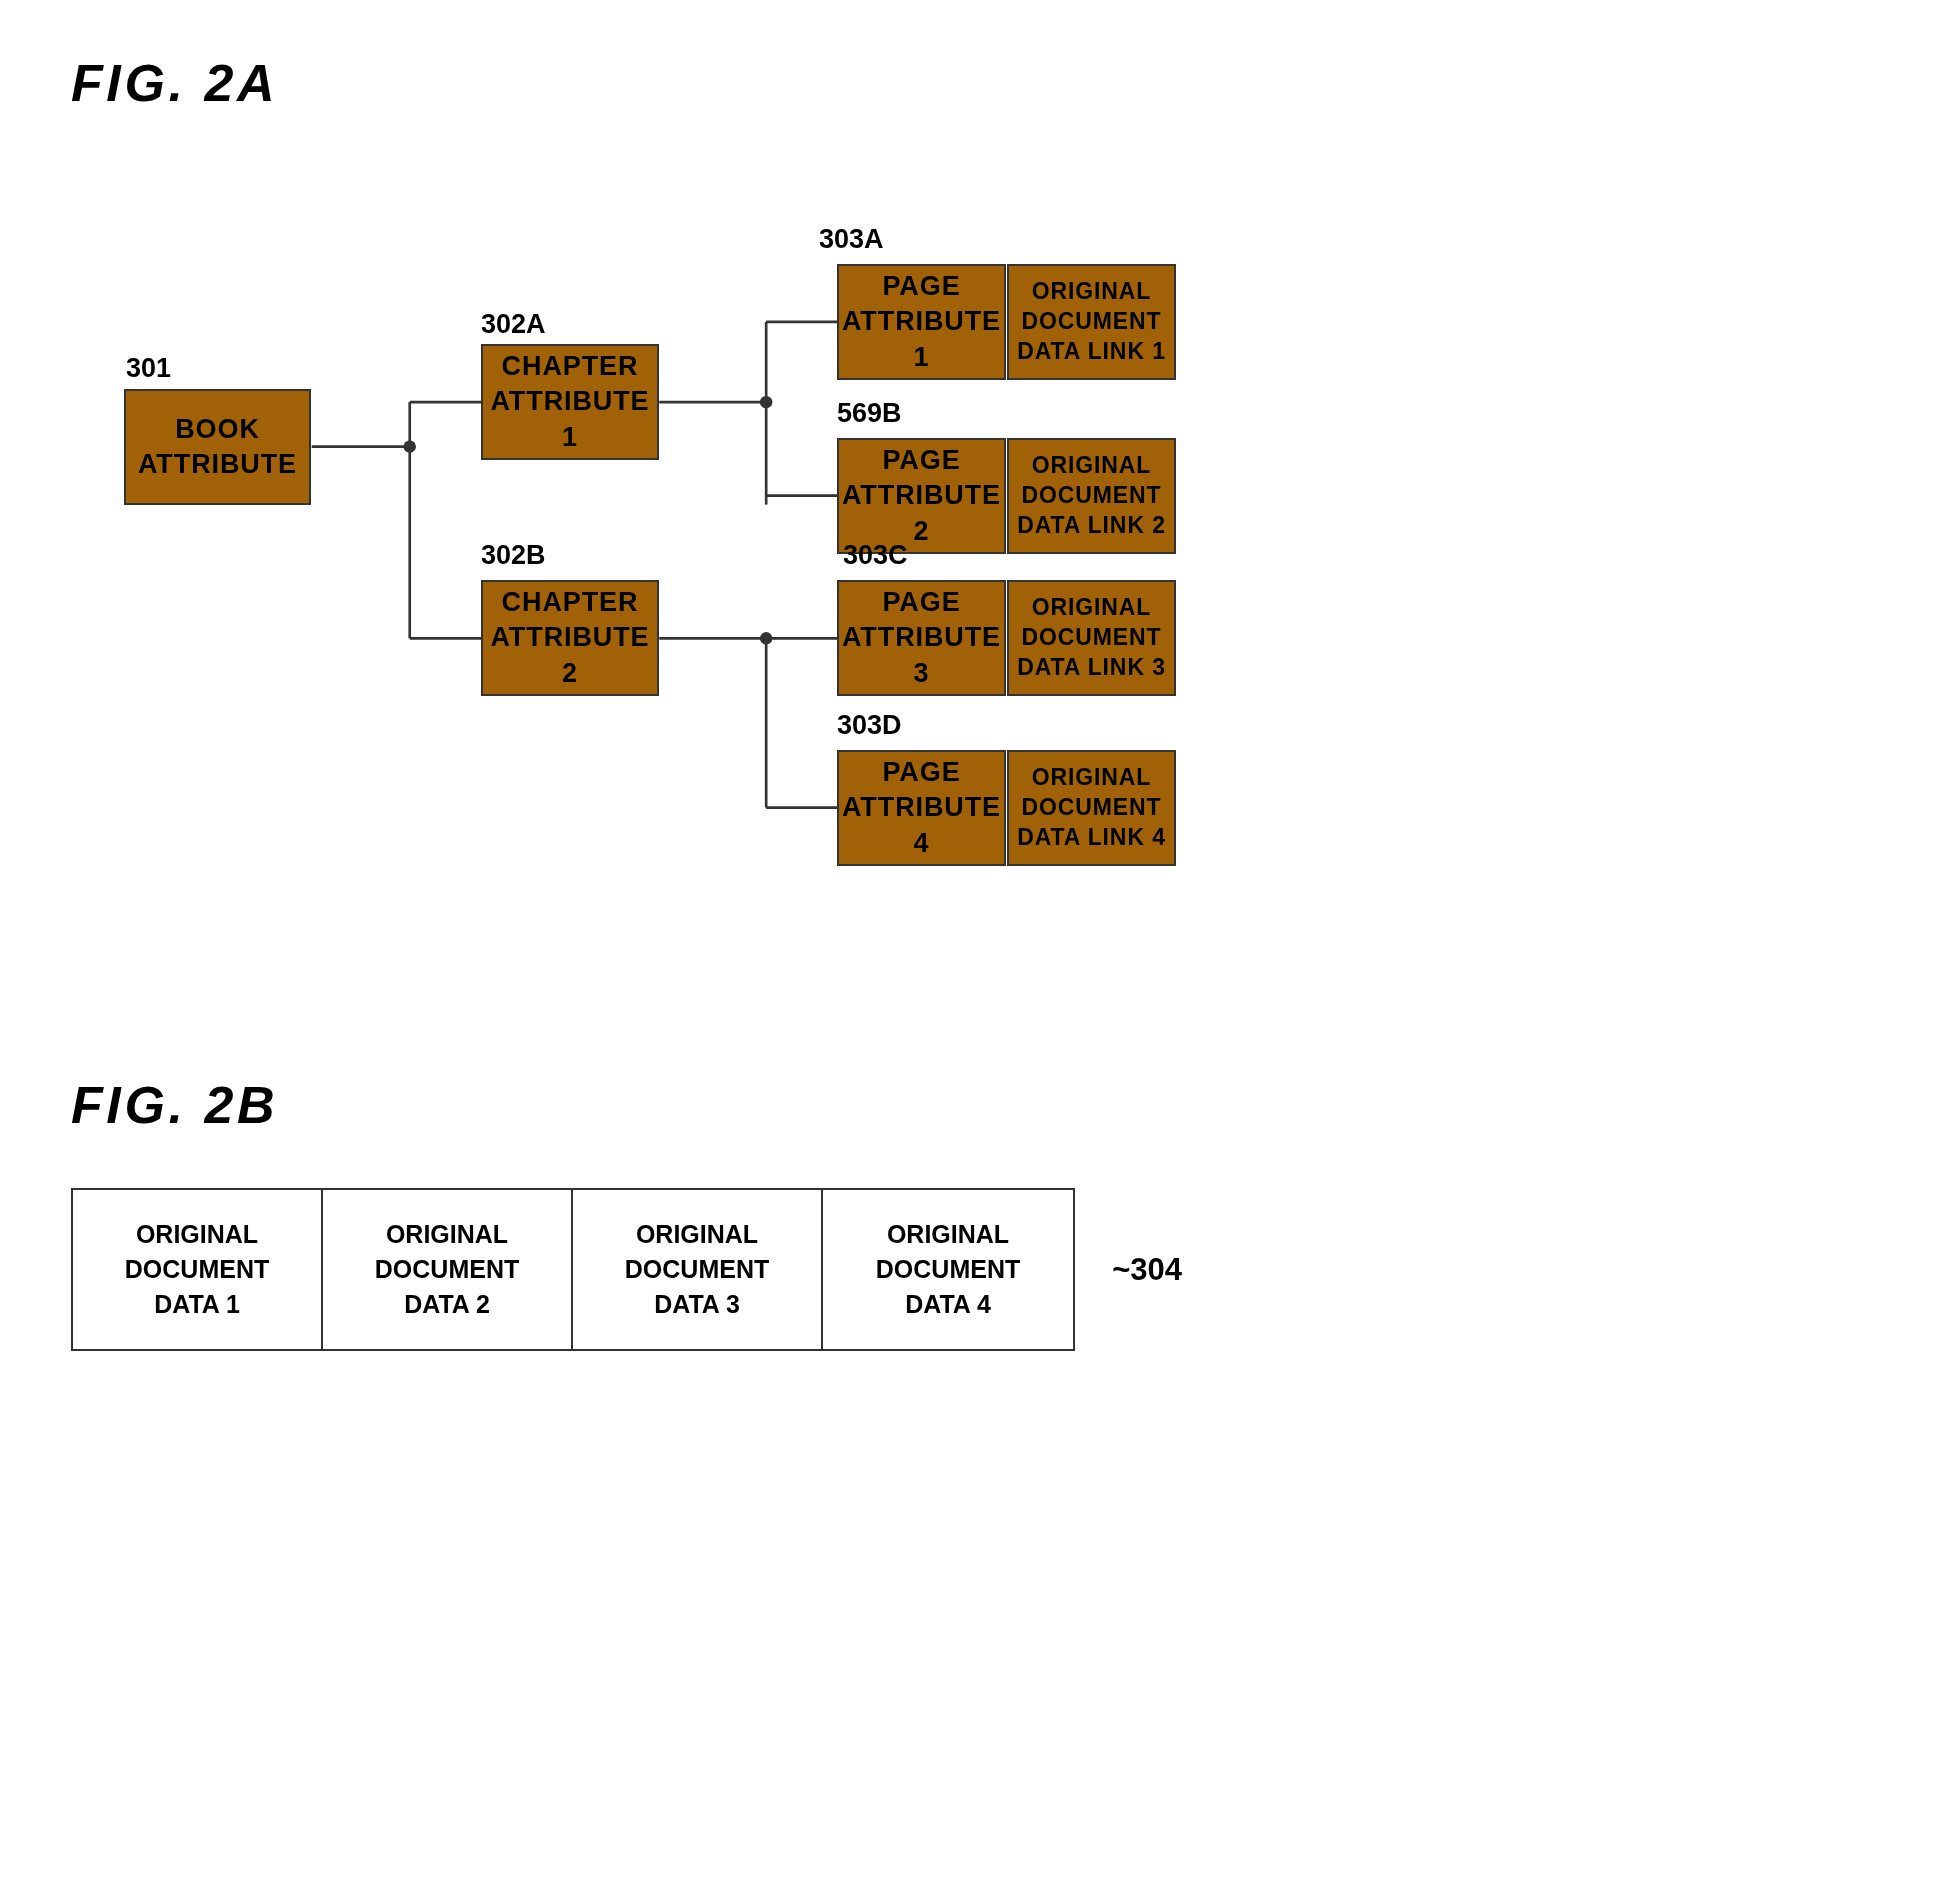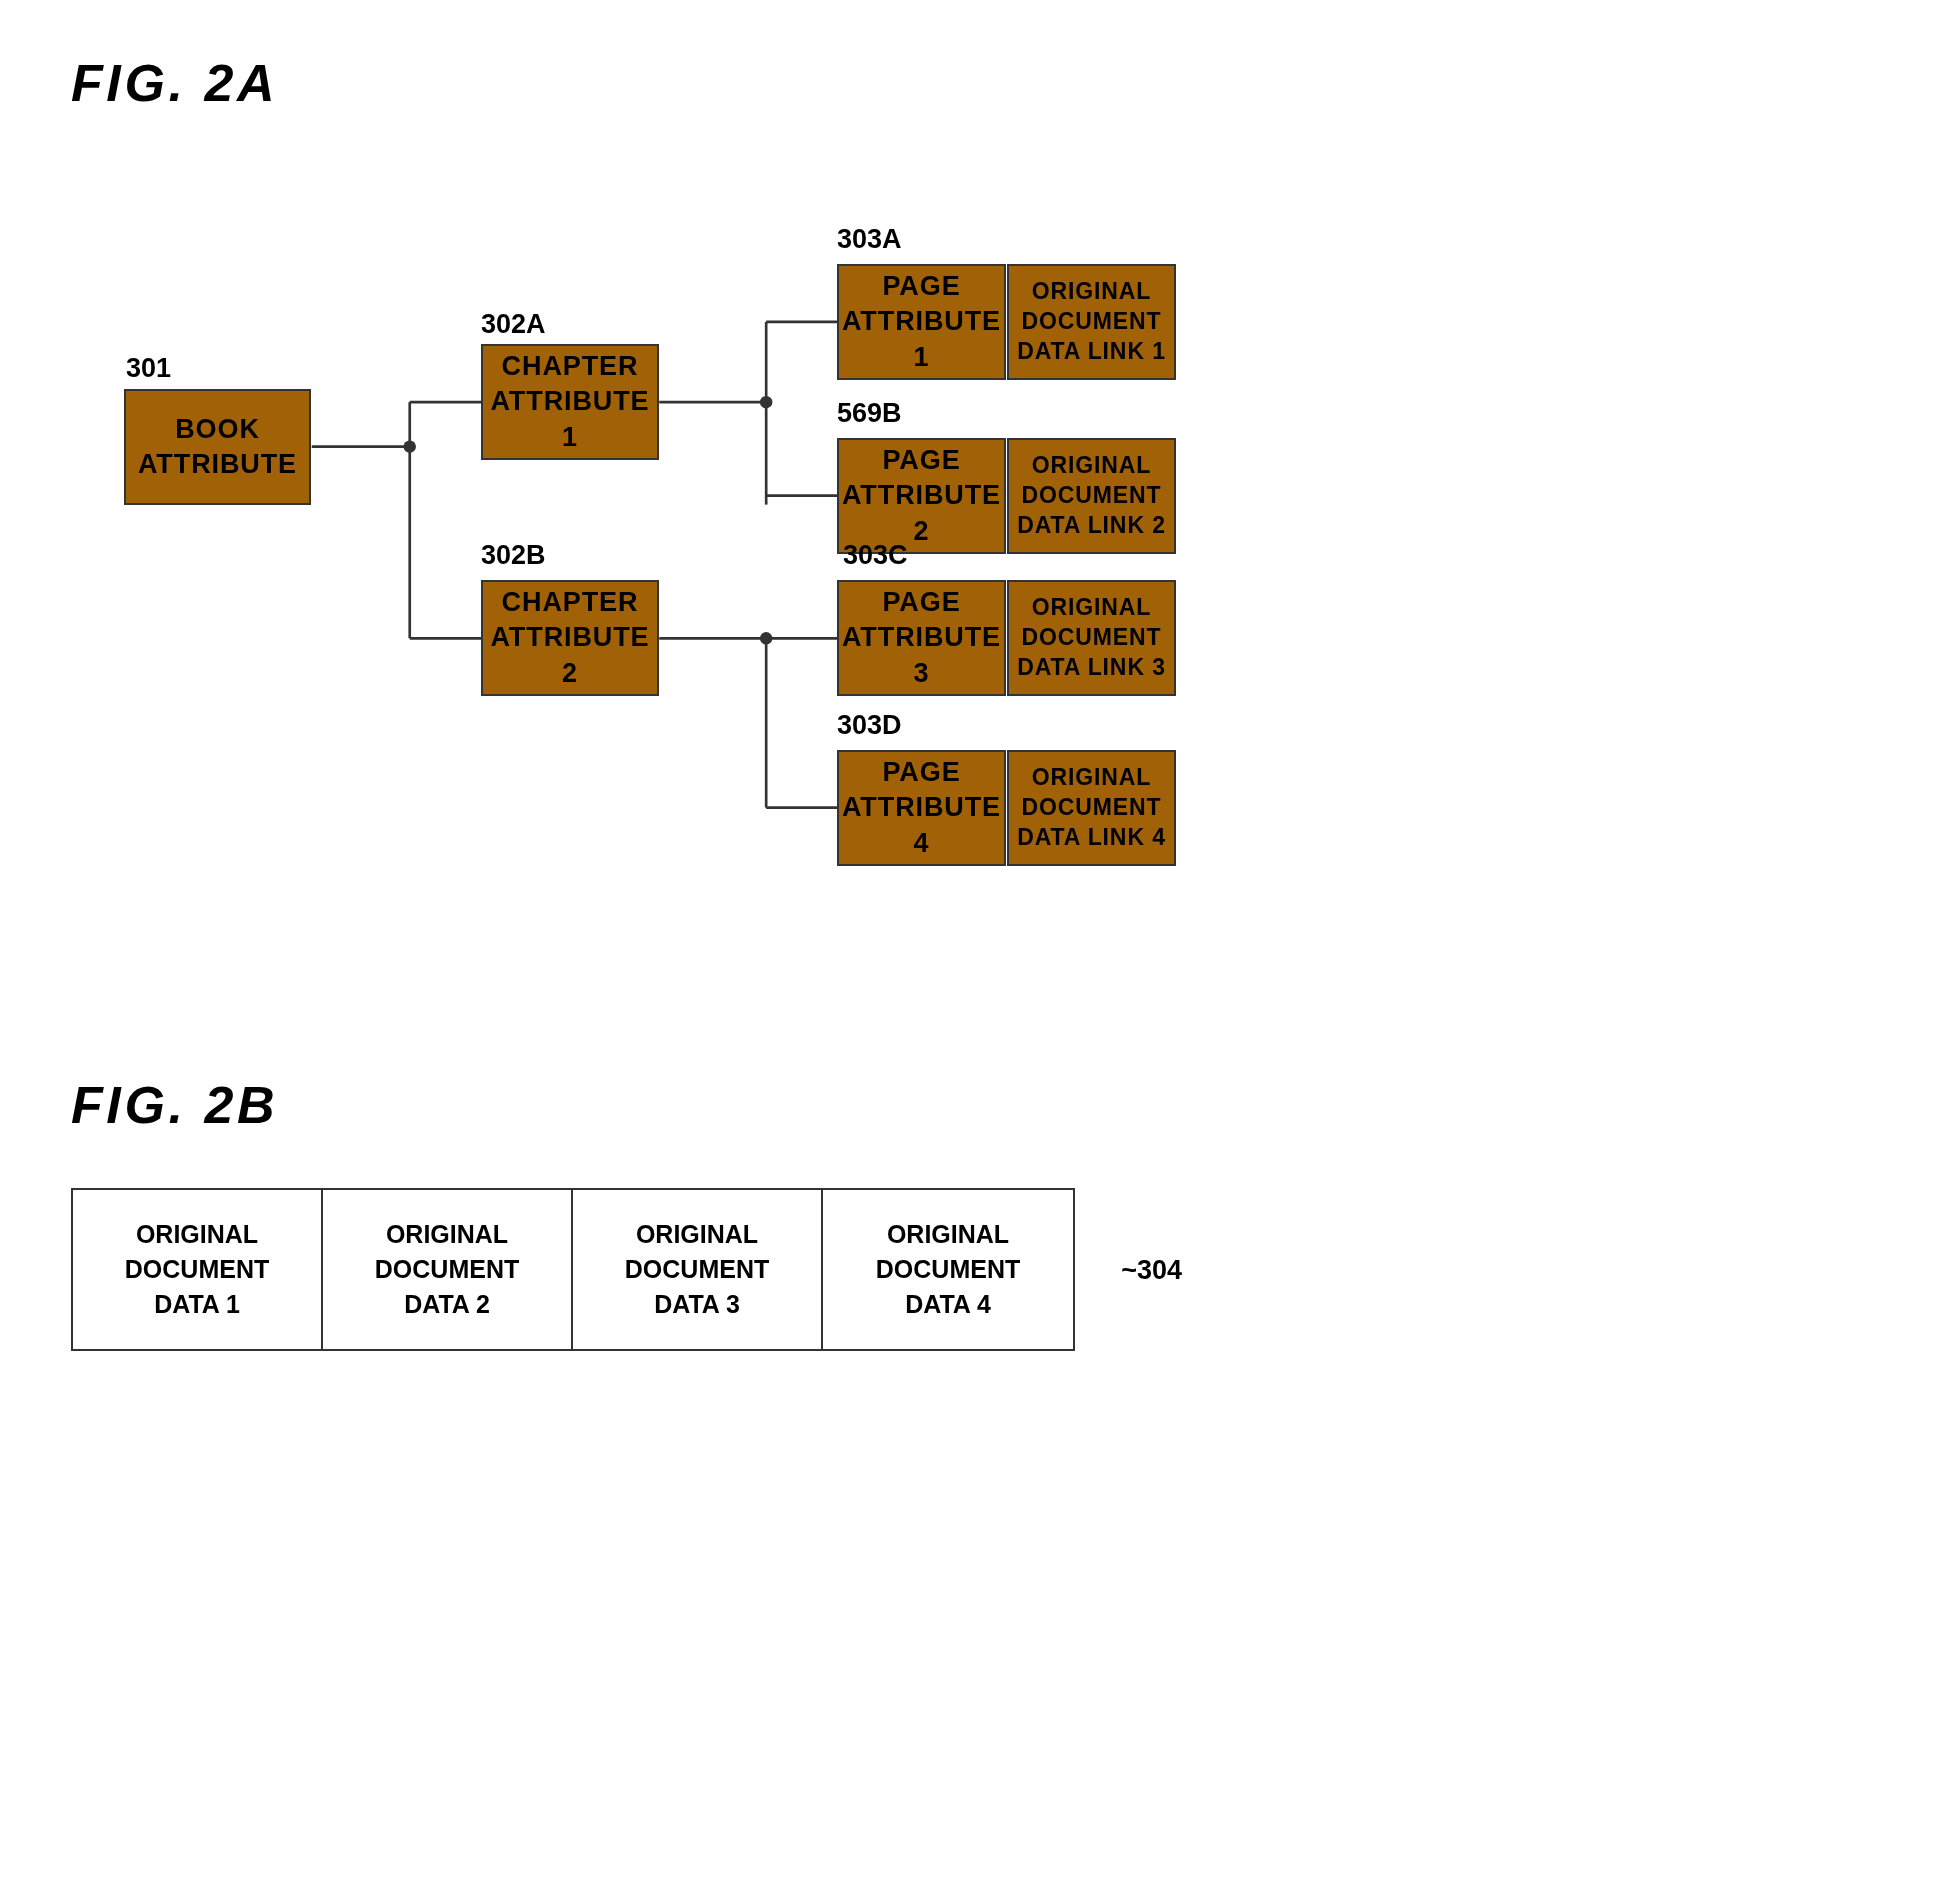--- a/index.html
+++ b/index.html
@@ -78,21 +78,21 @@
       text-align: center;
       line-height: 1.4;
       min-width: 250px;
     }
 
     .fig2b-cell:last-child {
       border-right: none;
     }
 
     .fig2b-label {
-      font-size: 27px;
+      font-size: 31px;
       font-weight: 900;
       position: absolute;
       right: -107px;
       top: 50%;
       transform: translateY(-50%);
     }
 
     .fig2b-wrapper {
       position: relative;
       width: fit-content;
@@ -147,21 +147,21 @@
   <div class="node-box" style="left:410px; top:414px; width:178px; height:116px;">
     <span style="white-space:pre-line;">CHAPTER
 ATTRIBUTE 2</span>
   </div>
   <div class="node-label" style="left:410px; top:374px;">302B</div>
 
   <div class="node-box" style="left:766px; top:98px; width:169px; height:116px;">
     <span style="white-space:pre-line;">PAGE
 ATTRIBUTE 1</span>
   </div>
-  <div class="node-label" style="left:766px; top:58px;text-align:right;">303A</div>
+  <div class="node-label" style="left:748px; top:58px;text-align:right;">303A</div>
 
   <div class="node-box" style="left:936px; top:98px; width:169px; height:116px;">
     <span style="white-space:pre-line; font-size:23px;">ORIGINAL
 DOCUMENT
 DATA LINK 1</span>
   </div>
 
   <div class="node-box" style="left:766px; top:272px; width:169px; height:116px;">
     <span style="white-space:pre-line;">PAGE
 ATTRIBUTE 2</span>

